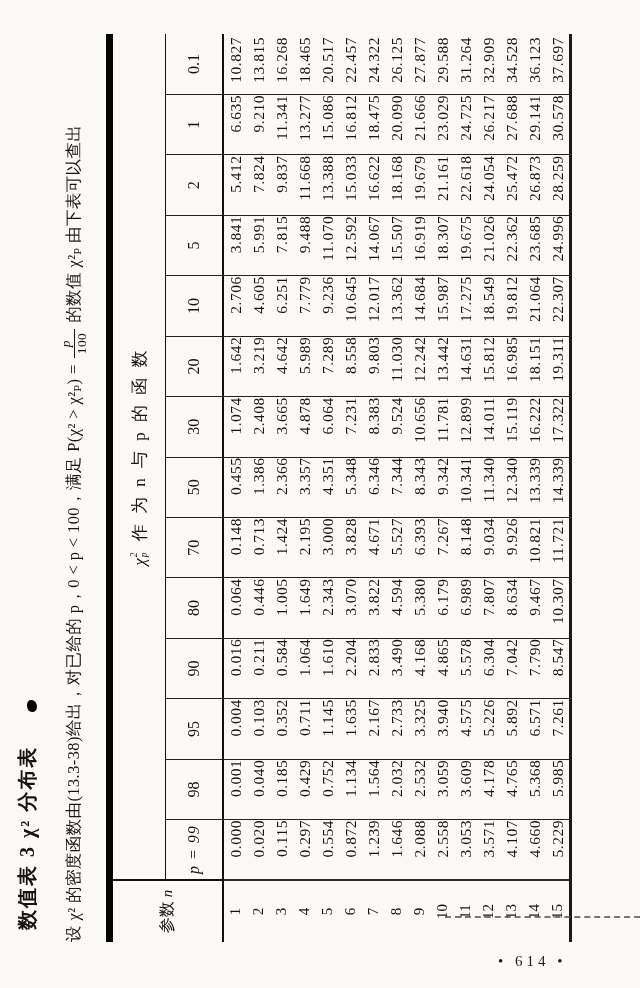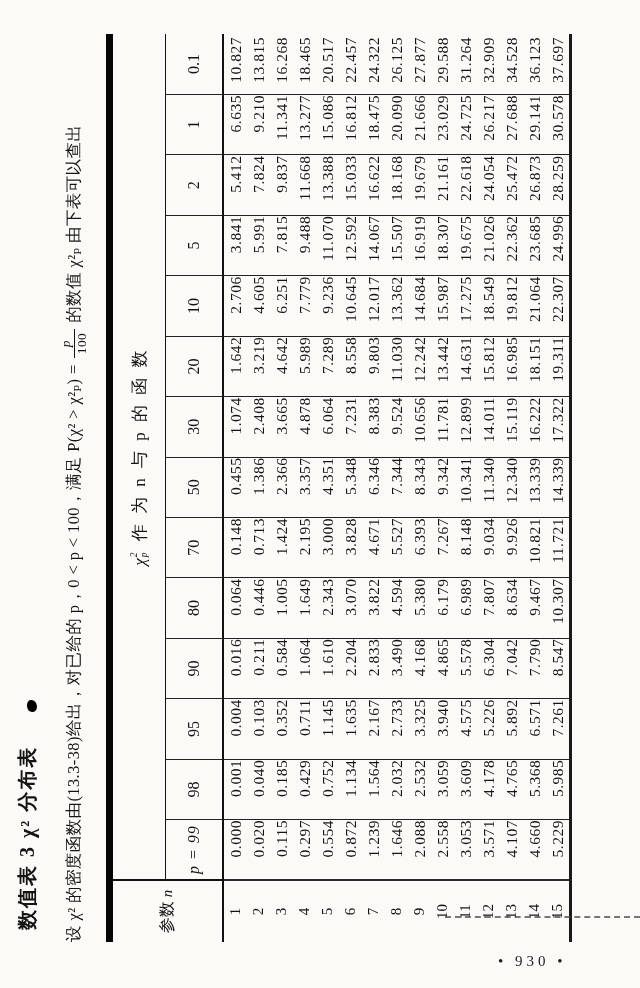--- a/index.html
+++ b/index.html
@@ -385,16 +385,16 @@
             <td class="">24.996</td>
             <td class="">28.259</td>
             <td class="">30.578</td>
             <td class=" last">37.697</td>
           </tr>
         </tbody>
     </table>
 
   </div>
 
-  <div class="pageno">• 930 •</div>
+  <div class="pageno">• 614 •</div>
   <div class="edge-artifact"></div>
 
 </div>
 
 </body></html>

